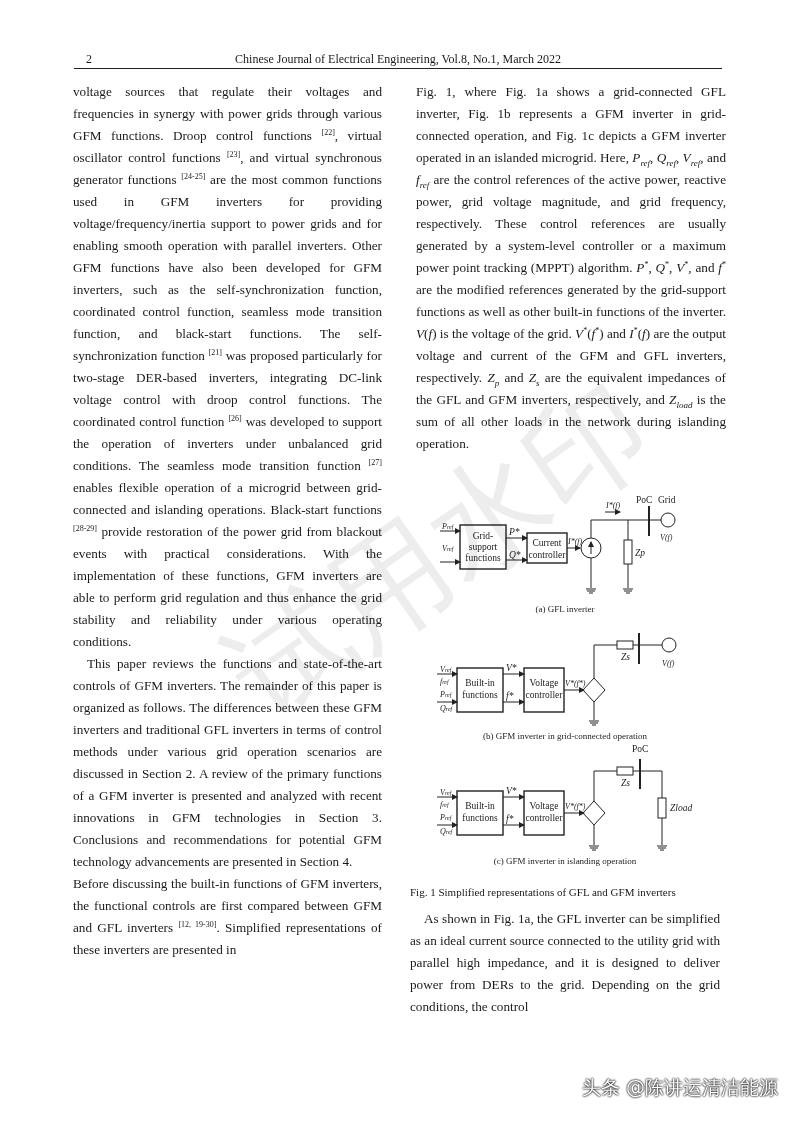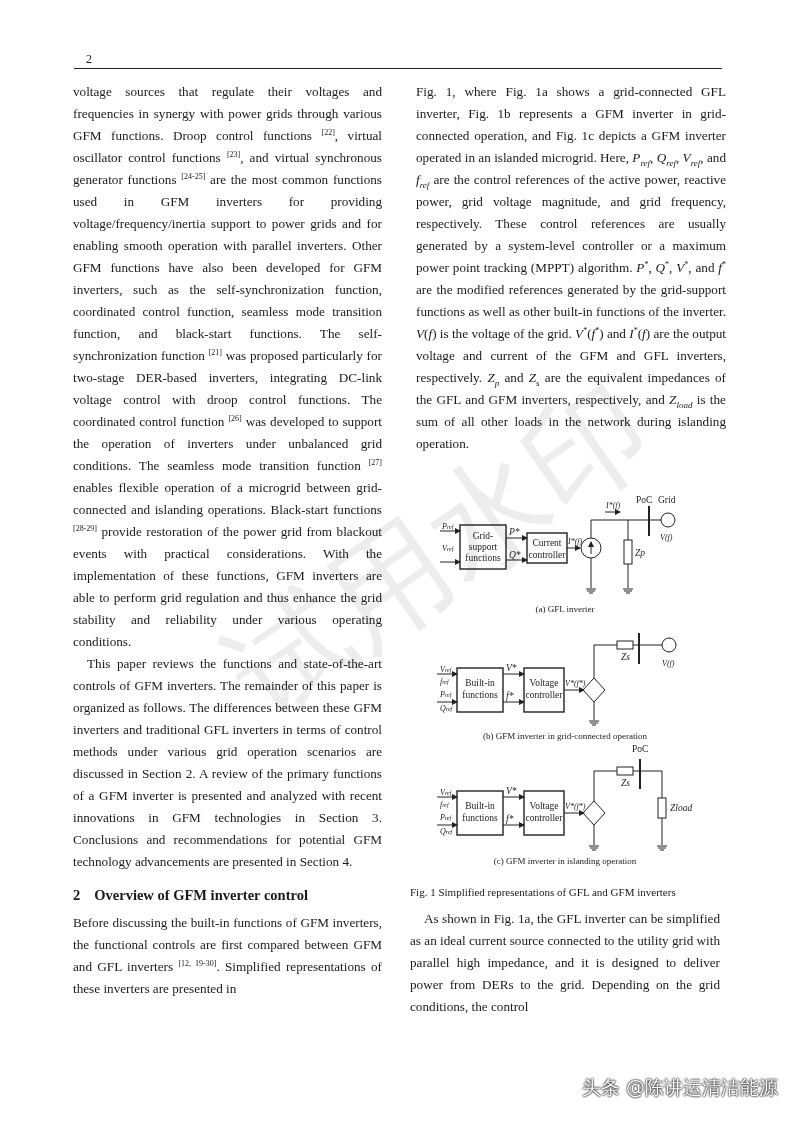--- a/index.html
+++ b/index.html
@@ -29,26 +29,26 @@
         transform:rotate(-35deg); font-family:"DejaVu Sans", sans-serif; white-space:nowrap; pointer-events:none; }
   .src { position:absolute; right:16px; bottom:22px; font-family:"DejaVu Sans", sans-serif;
          font-size:19px; color:#fff; text-shadow:0 0 2px #000,0 0 2px #000;text-align:right; }
   svg text { font-family:"Liberation Serif", serif; fill:#222; }
 </style>
 </head>
 <body>
 
 <div class="hdr">
   <span class="pg">2</span>
+  <span class="jt">Chinese Journal of Electrical Engineering, Vol.8, No.1, March 2022</span>
 </div>
 
 <div class="col left">
   <p><span>voltage sources that regulate their voltages and frequencies in synergy with power grids through various GFM functions. Droop control functions </span><sup>[22]</sup><span>, virtual oscillator control functions </span><sup>[23]</sup><span>, and virtual synchronous generator functions </span><sup>[24-25]</sup><span> are the most common functions used in GFM inverters for providing voltage/frequency/inertia support to power grids and for enabling smooth operation with parallel inverters. Other GFM functions have also been developed for GFM inverters, such as the self-synchronization function, coordinated control function, seamless mode transition function, and black-start functions. The self-synchronization function </span><sup>[21]</sup><span> was proposed particularly for two-stage DER-based inverters, integrating DC-link voltage control with droop control functions. The coordinated control function </span><sup>[26]</sup><span> was developed to support the operation of inverters under unbalanced grid conditions. The seamless mode transition function </span><sup>[27]</sup><span> enables flexible operation of a microgrid between grid-connected and islanding operations. Black-start functions </span><sup>[28-29]</sup><span> provide restoration of the power grid from blackout events with practical considerations. With the implementation of these functions, GFM inverters are able to perform grid regulation and thus enhance the grid stability and reliability under various operating conditions.</span></p>
   <p class="ind">This paper reviews the functions and state-of-the-art controls of GFM inverters. The remainder of this paper is organized as follows. The differences between these GFM inverters and traditional GFL inverters in terms of control methods under various grid operation scenarios are discussed in Section 2. A review of the primary functions of a GFM inverter is presented and analyzed with recent innovations in GFM technologies in Section 3. Conclusions and recommendations for potential GFM technology advancements are presented in Section 4.</p>
-  <div class="sec"><span class="n">2</span><span>Overview of GFM inverter control</span></div>
   <p><span>Before discussing the built-in functions of GFM inverters, the functional controls are first compared between GFM and GFL inverters </span><sup>[12, 19-30]</sup><span>. Simplified representations of these inverters are presented in</span></p>
 </div>
 
 <div class="col right">
   <p><span>Fig. 1, where Fig. 1a shows a grid-connected GFL inverter, Fig. 1b represents a GFM inverter in grid-connected operation, and Fig. 1c depicts a GFM inverter operated in an islanded microgrid. Here, </span><i>P</i><sub><i>ref</i></sub><span>, </span><i>Q</i><sub><i>ref</i></sub><span>, </span><i>V</i><sub><i>ref</i></sub><span>, and </span><i>f</i><sub><i>ref</i></sub><span> are the control references of the active power, reactive power, grid voltage magnitude, and grid frequency, respectively. These control references are usually generated by a system-level controller or a maximum power point tracking (MPPT) algorithm. </span><i>P</i><sup>*</sup>, <i>Q</i><sup>*</sup>, <i>V</i><sup>*</sup>, and <i>f</i><sup>*</sup><span> are the modified references generated by the grid-support functions as well as other built-in functions of the inverter. </span><i>V</i>(<i>f</i>)<span> is the voltage of the grid. </span><i>V</i><sup>*</sup>(<i>f</i><sup>*</sup>) and <i>I</i><sup>*</sup>(<i>f</i>)<span> are the output voltage and current of the GFM and GFL inverters, respectively. </span><i>Z<sub>p</sub></i> and <i>Z<sub>s</sub></i><span> are the equivalent impedances of the GFL and GFM inverters, respectively, and </span><i>Z</i><sub><i>load</i></sub><span> is the sum of all other loads in the network during islanding operation.</span></p>
 </div>
 
 <div class="fig">
 <svg viewBox="0 0 312 400">
   <defs>

